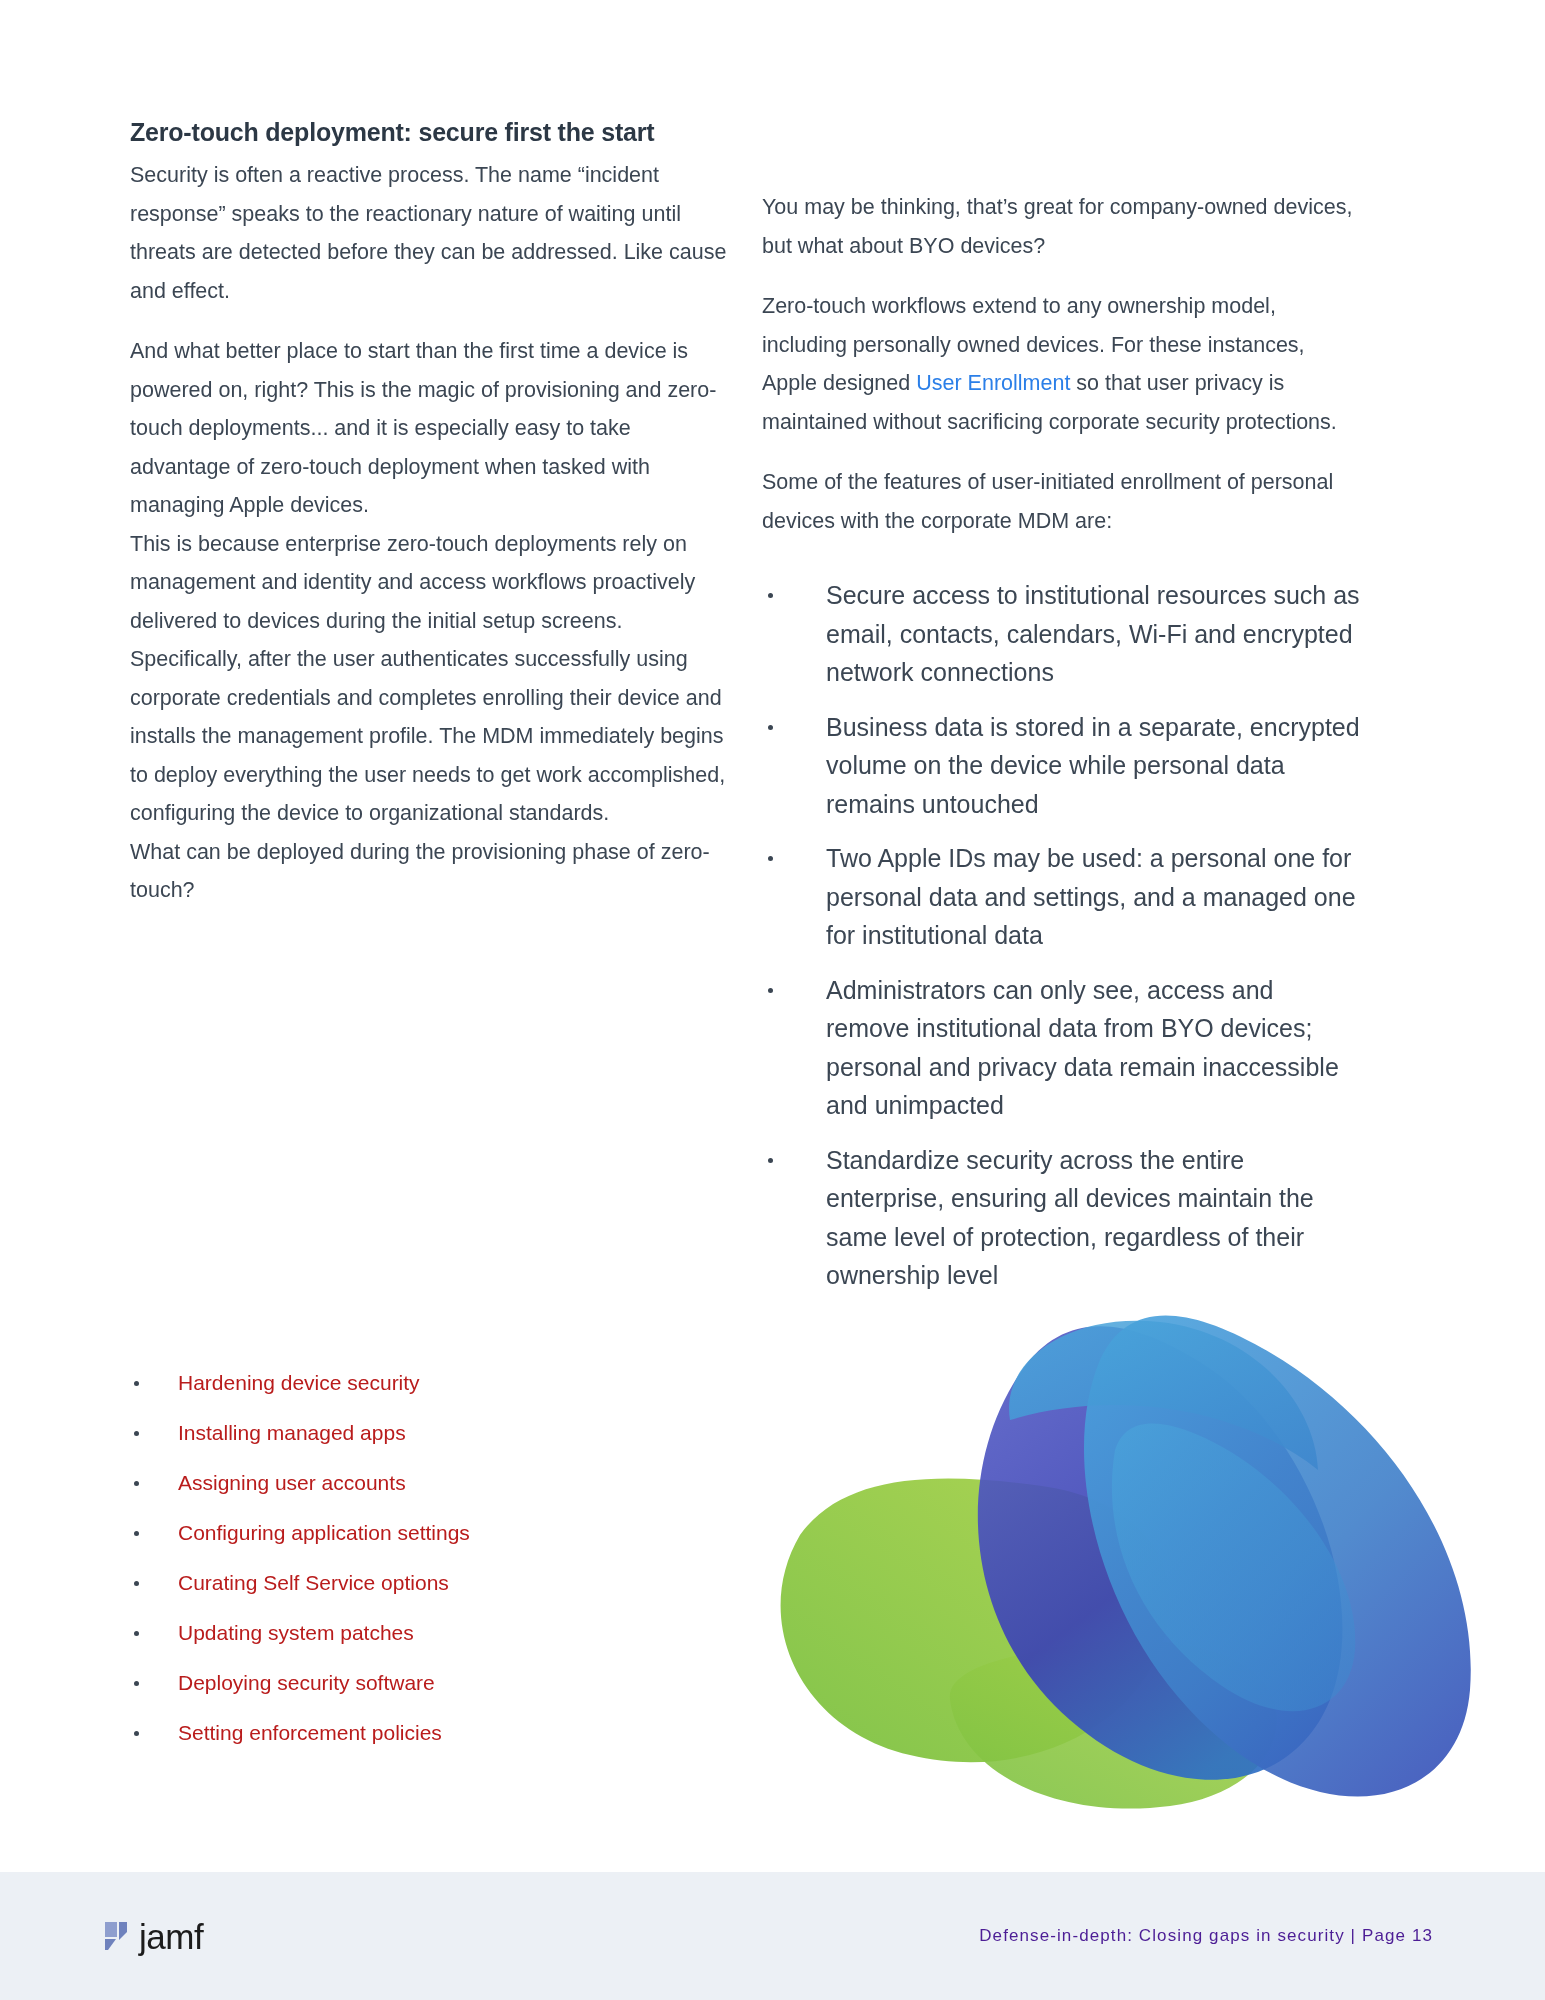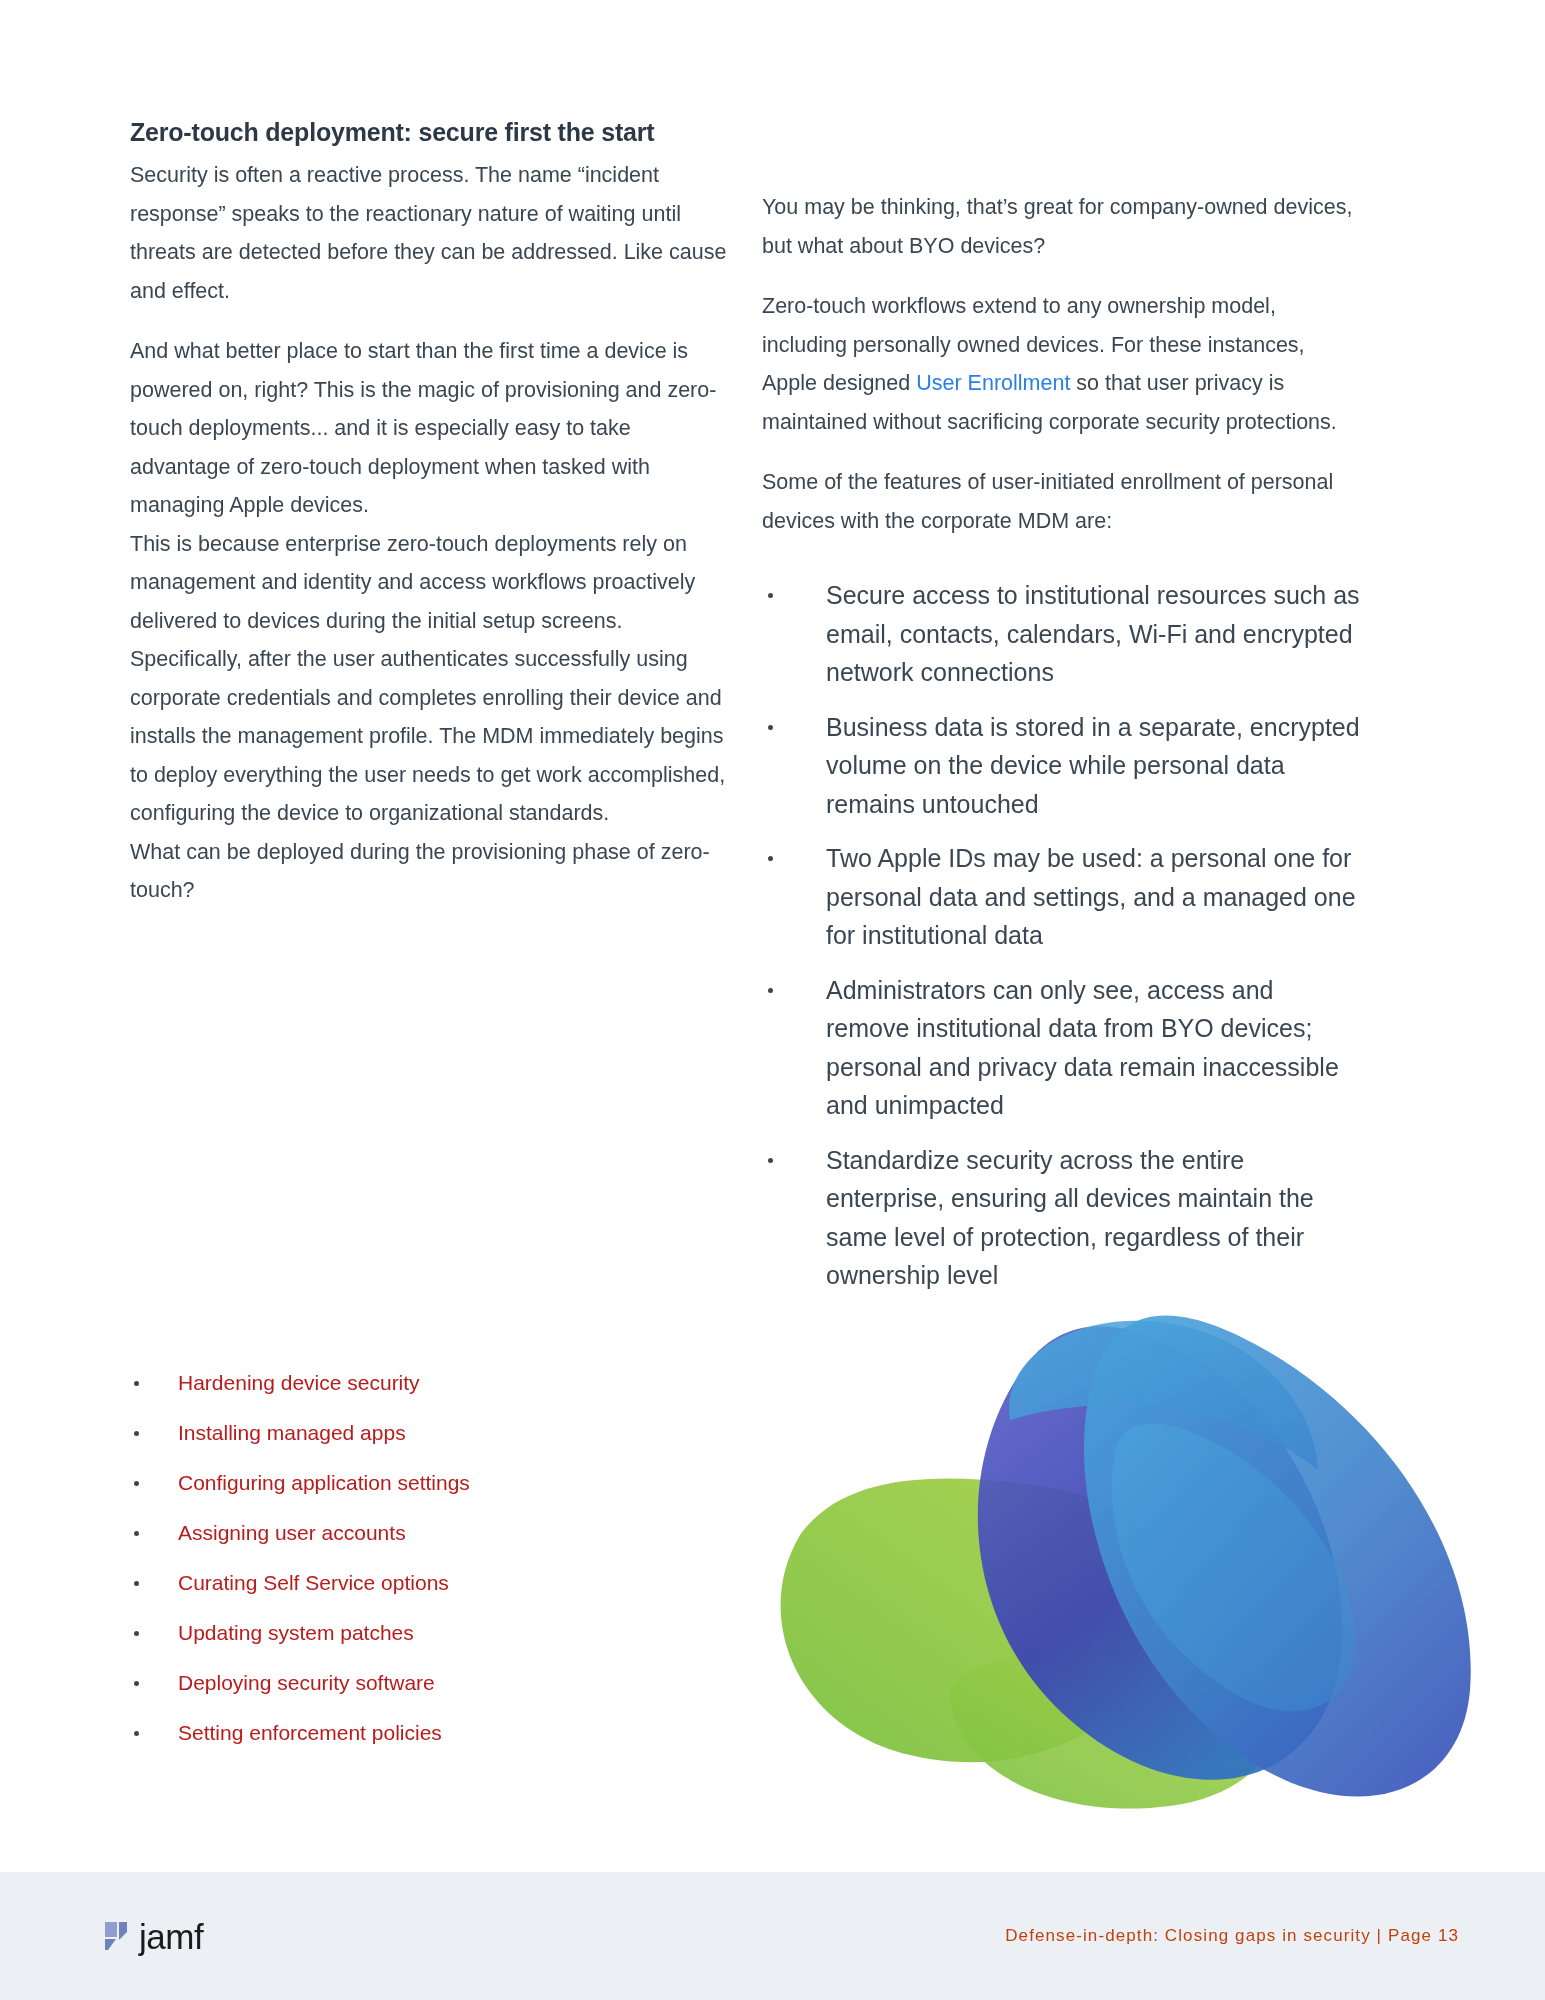--- a/index.html
+++ b/index.html
@@ -132,24 +132,24 @@
   .jamf-word {
     font-size:35px;
     font-weight:400;
     color:#1c1c1c;
     letter-spacing:-0.5px;
     line-height:1;
     font-family:"Liberation Sans", sans-serif;
   }
   .footer-meta {
     position:absolute;
-    right:86px;
+    right:112px;
     font-size:17px;
     letter-spacing:1.1px;
-    color:#c2410c;
+    color:#4c1d95;
     white-space:nowrap;
   }
 </style>
 </head>
 <body>
 
 <div class="page">
 
   <div class="content">
 
@@ -182,22 +182,22 @@
         <li>Administrators can only see, access and remove institutional data from BYO devices; personal and privacy data remain inaccessible and unimpacted</li>
         <li>Standardize security across the entire enterprise, ensuring all devices maintain the same level of protection, regardless of their ownership level</li>
       </ul>
     </div>
   </div>
 
   <div class="deploy-list">
     <ul>
       <li>Hardening device security</li>
       <li>Installing managed apps</li>
+      <li>Assigning user accounts</li>
       <li>Configuring application settings</li>
-      <li>Assigning user accounts</li>
       <li>Curating Self Service options</li>
       <li>Updating system patches</li>
       <li>Deploying security software</li>
       <li>Setting enforcement policies</li>
     </ul>
   </div>
 
   <div class="artwork">
     <svg viewBox="0 0 720 560" xmlns="http://www.w3.org/2000/svg">
       <defs>

